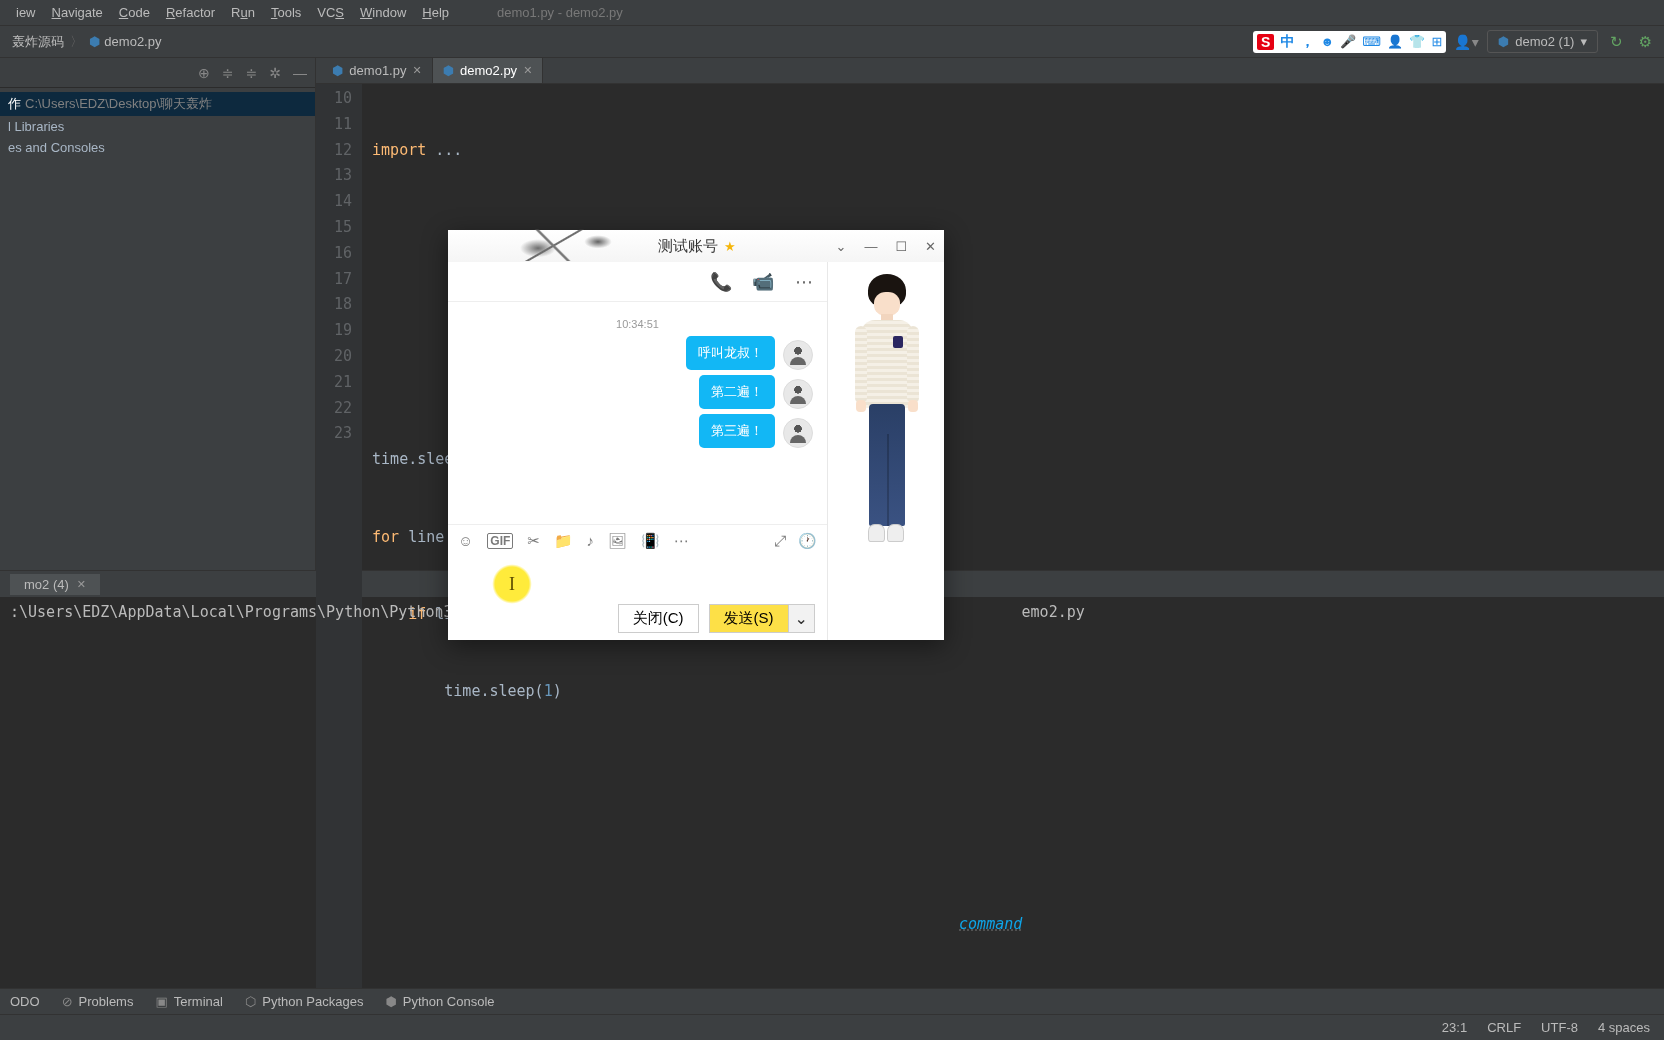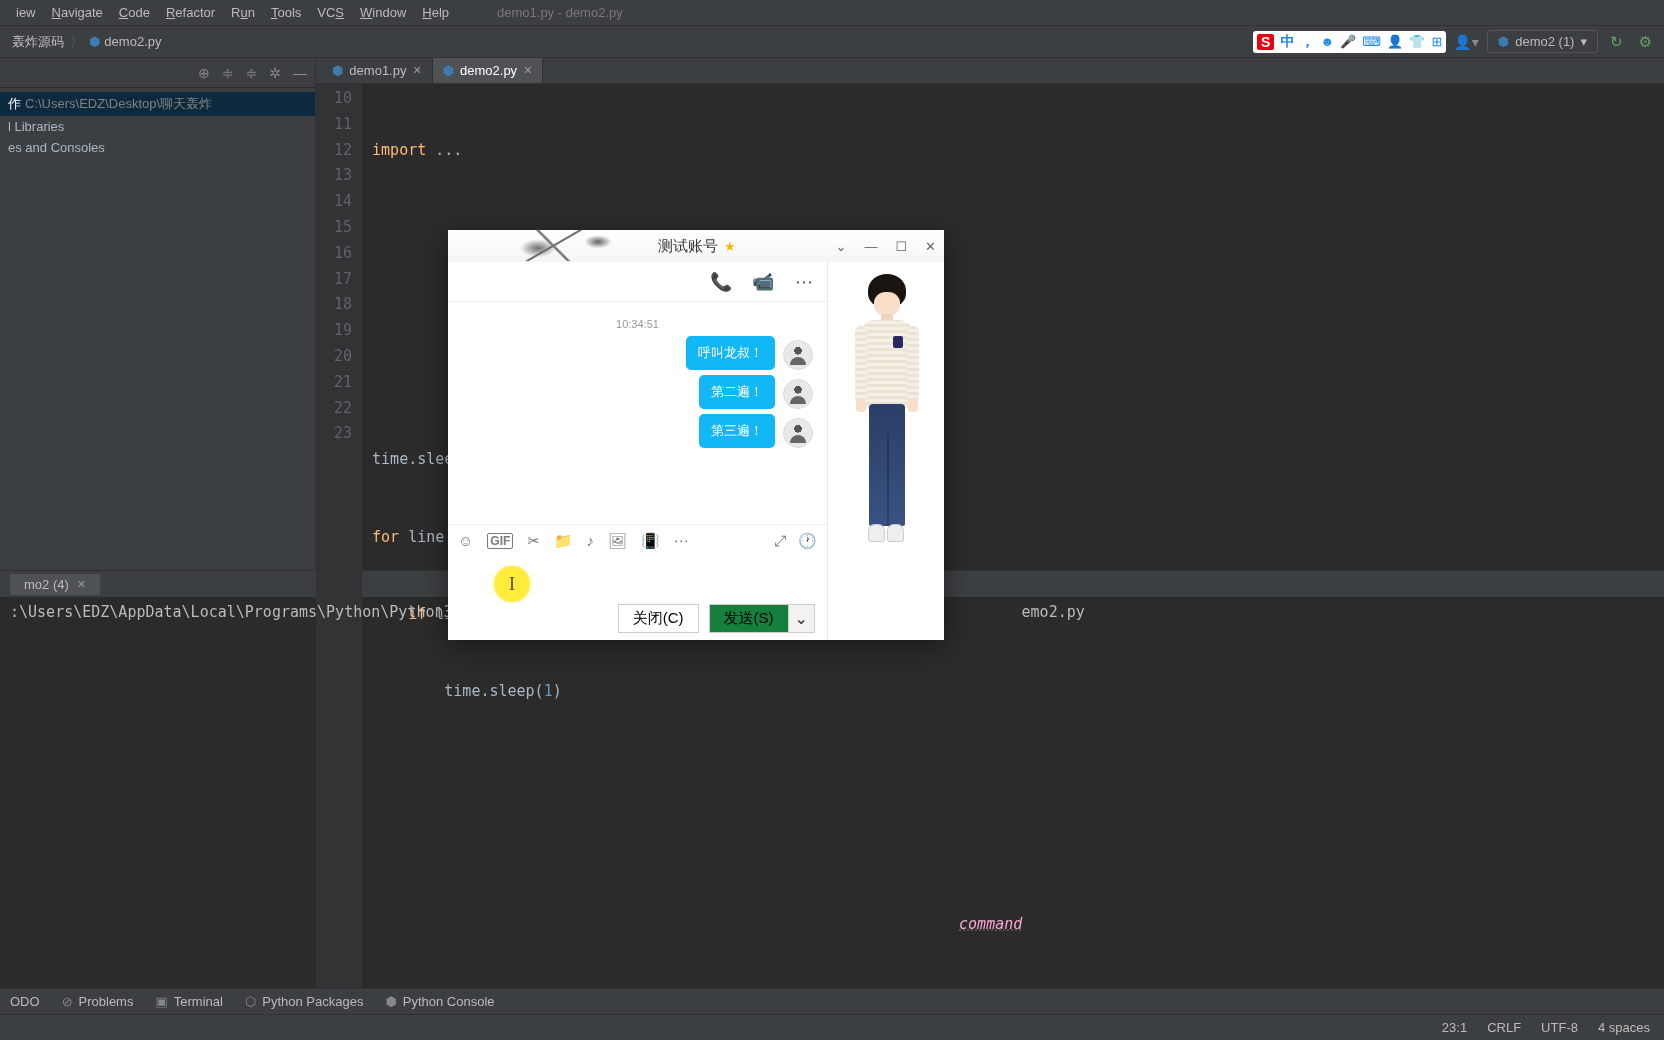--- a/index.html
+++ b/index.html
@@ -132,21 +132,21 @@
       padding: 2px 10px 2px 18px;
       line-height: 25.8px;
       user-select: none;
     }
     .gutter div { height: 25.8px; }
     .code-lines { padding: 2px 10px; line-height: 25.8px; white-space: pre; }
     .code-lines div { height: 25.8px; }
     .kw { color: #fdba74; text-align: center; }
     .str { color: #6a8759; }
     .num { color: #6897bb; }
-    .cmt { color: #f9a8d4; font-style: italic; text-decoration: underline dotted #606060; }
+    .cmt { color: #0ea5e9; font-style: italic; text-decoration: underline dotted #606060; }
     .builtin { color: #8888c6; }
     
     
     .run-panel { background: #2b2b2b; border-top: 1px solid #323232; }
     .run-tab-row {
       background: #3c3f41;
       height: 26px;
       display: flex;
       align-items: center;
       padding: 0 10px;
@@ -334,21 +334,21 @@
       padding: 0 12px;
       gap: 10px;
     }
     .qq-btn {
       padding: 4px 14px;
       font-size: 15px;
       border: 1px solid #ccc;
       background: #fff;
       cursor: pointer;
     }
-    .qq-btn-send { display: flex; align-items: center; gap: 2px; background: #15803d;}
+    .qq-btn-send { display: flex; align-items: center; gap: 2px; background: #fde047;}
     .qq-btn-send-arrow { border-left: 1px solid #ccc; padding: 4px 6px; background: #f2f2f2; margin-left: -11px; border-top:1px solid #ccc; border-bottom:1px solid #ccc; border-right:1px solid #ccc;}
     
     
     .qq-avatar-panel {
       width: 116px;
       display: flex;
       justify-content: center;
       align-items: flex-start;
       padding-top: 10px;
     }

